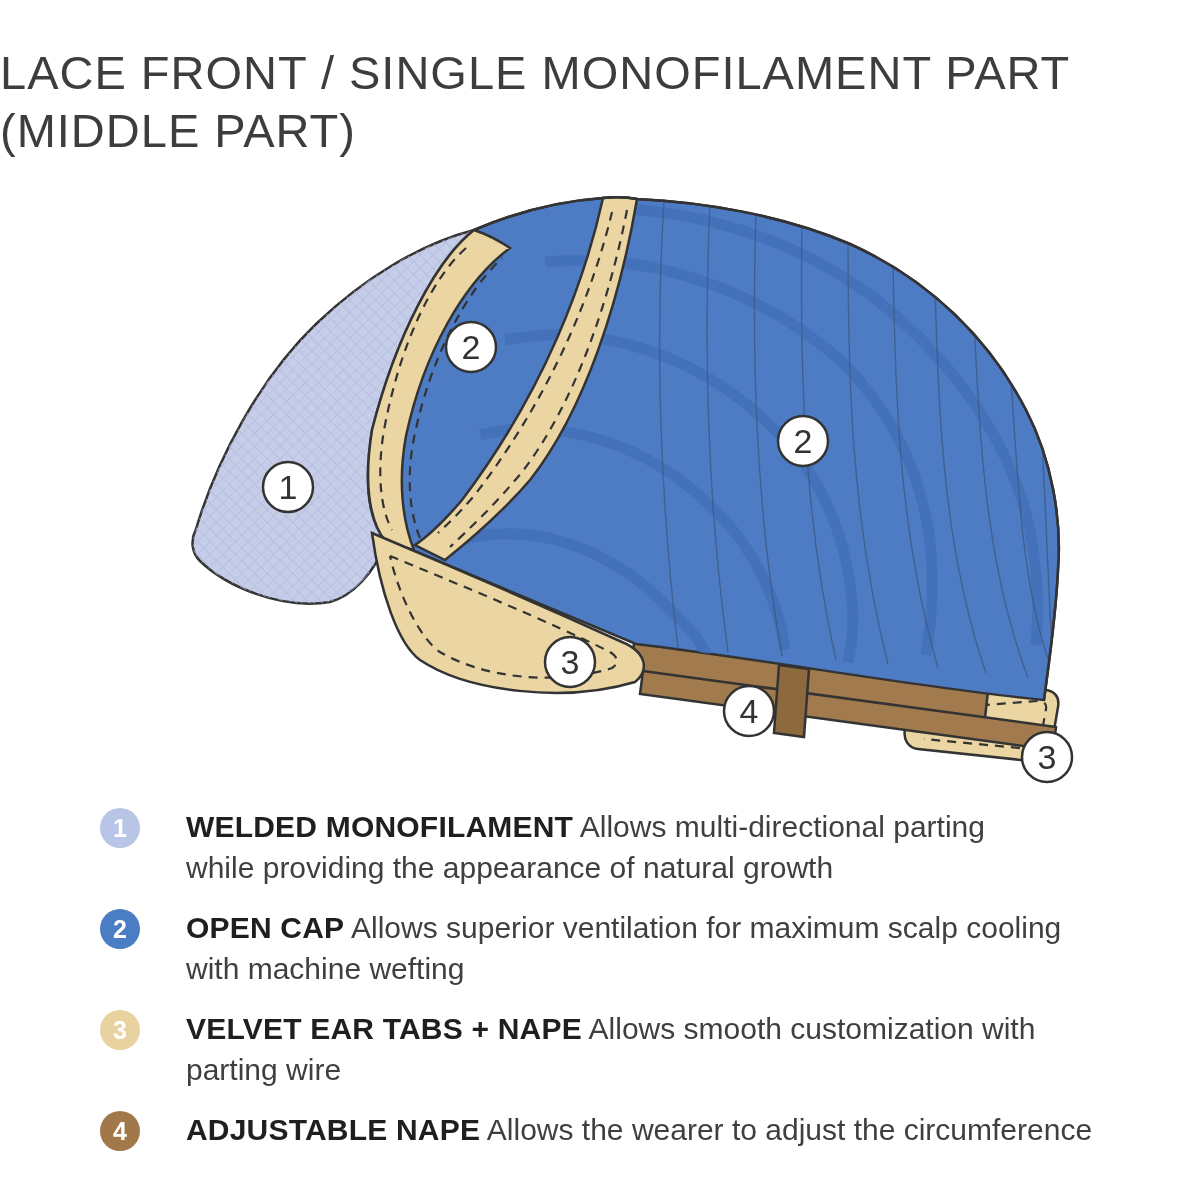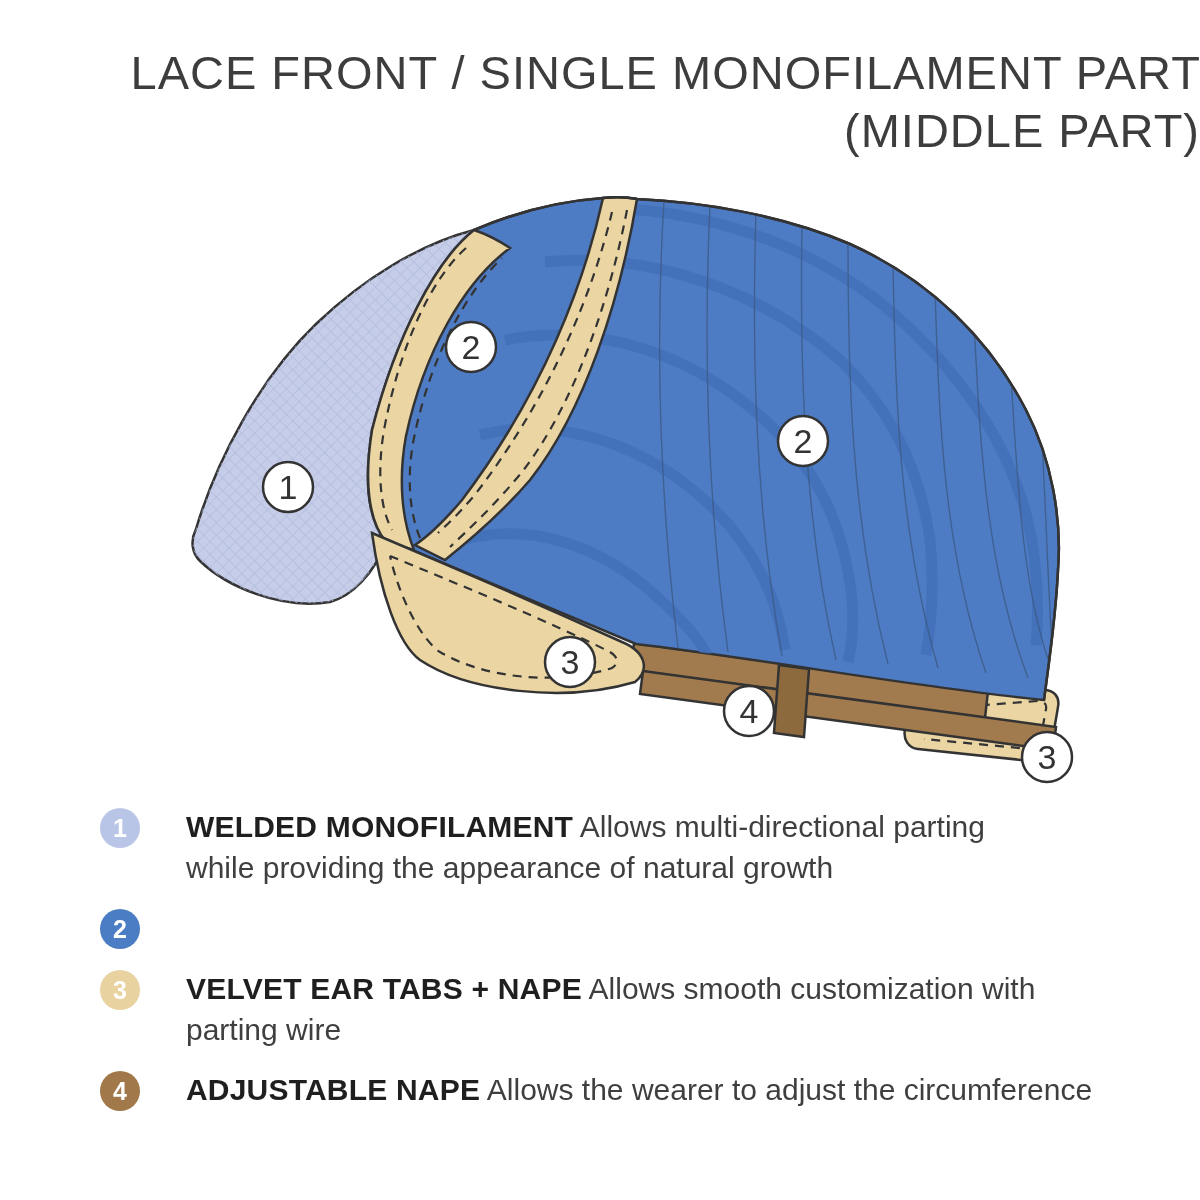--- a/index.html
+++ b/index.html
@@ -1,21 +1,21 @@
 <!DOCTYPE html>
 <html><head>
 <meta charset="utf-8">
 <style>
   html,body{margin:0;padding:0;background:#ffffff;}
   .page{
     position:relative;width:1200px;height:1200px;background:#ffffff;overflow:hidden;
     font-family:"Liberation Sans",sans-serif;
   }
   .title{
-    position:absolute;top:44px;left:0;right:0;text-align:right;
+    position:absolute;top:44px;left:0;right:0;text-align:left;
     font-size:47px;line-height:58px;letter-spacing:1px;color:#3d3d3d;font-weight:400;
   }
   .diagram-svg{position:absolute;top:0;left:0;}
   .legend{
     position:absolute;top:806px;left:100px;width:1010px;
     display:flex;flex-direction:column;gap:19px;
   }
   .legend-item{display:flex;align-items:flex-start;}
   .badge{
     width:40px;height:40px;border-radius:50%;flex:0 0 40px;margin-right:22px;margin-top:2px;
@@ -149,20 +149,24 @@
     <div class="legend-item">
       <div class="badge b0">1</div>
       <div class="legend-text">
         <span class="line"><strong>WELDED MONOFILAMENT</strong> <span>Allows multi-directional parting</span></span>
         <span class="line">while providing the appearance of natural growth</span>
       </div>
     </div>
 
     <div class="legend-item">
       <div class="badge b1">2</div>
+      <div class="legend-text">
+        <span class="line"><strong>OPEN CAP</strong> <span>Allows superior ventilation for maximum scalp cooling</span></span>
+        <span class="line">with machine wefting</span>
+      </div>
     </div>
 
     <div class="legend-item">
       <div class="badge b2">3</div>
       <div class="legend-text">
         <span class="line"><strong>VELVET EAR TABS + NAPE</strong> <span>Allows smooth customization with</span></span>
         <span class="line">parting wire</span>
       </div>
     </div>
 

